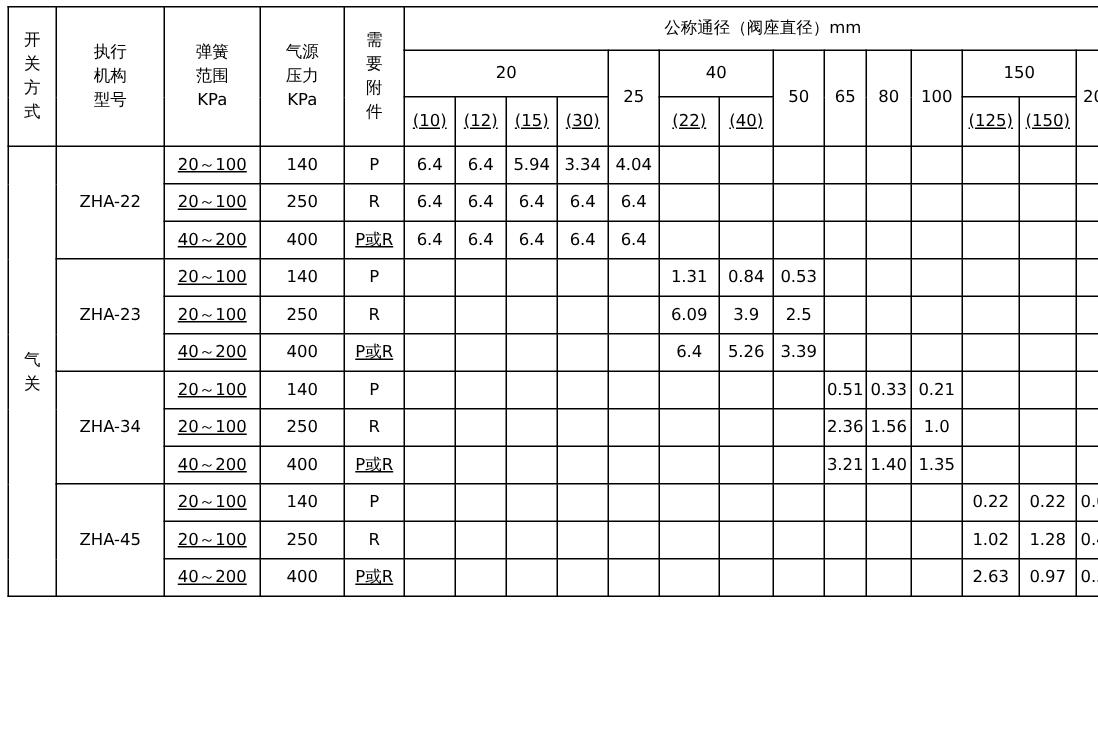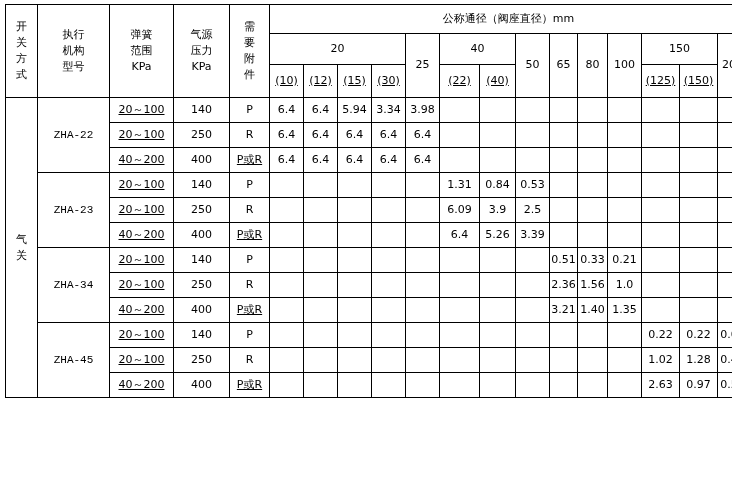--- a/index.html
+++ b/index.html
@@ -51,21 +51,20 @@
   }
   td.small {
     font-size: 10.5px;
     text-decoration: underline;
   }
   td.num {
     font-size: 11px;
   }
   td.model {
     font-size: 11px;
-    font-family: Liberation Mono, monospace;
   }
   .pad-row { height: 24px; text-decoration: underline; }
 </style>
 </head>
 <body>
 
 <div id="sheet">
   <table class="grid">
     <colgroup>
       <col style="width:32px">
@@ -162,21 +161,21 @@
         </span>
       </td>
       <td class="model" rowspan="3">ZHA-22</td>
       <td class="pad-row">20～100</td>
       <td>140</td>
       <td>P</td>
       <td class="num">6.4</td>
       <td class="num">6.4</td>
       <td class="num">5.94</td>
       <td class="num">3.34</td>
-      <td class="num">3.98</td>
+      <td class="num">4.04</td>
       <td class="num"></td>
       <td class="num"></td>
       <td class="num"></td>
       <td class="num"></td>
       <td class="num"></td>
       <td class="num"></td>
       <td class="num"></td>
       <td class="num"></td>
       <td class="num"></td>
     </tr>

